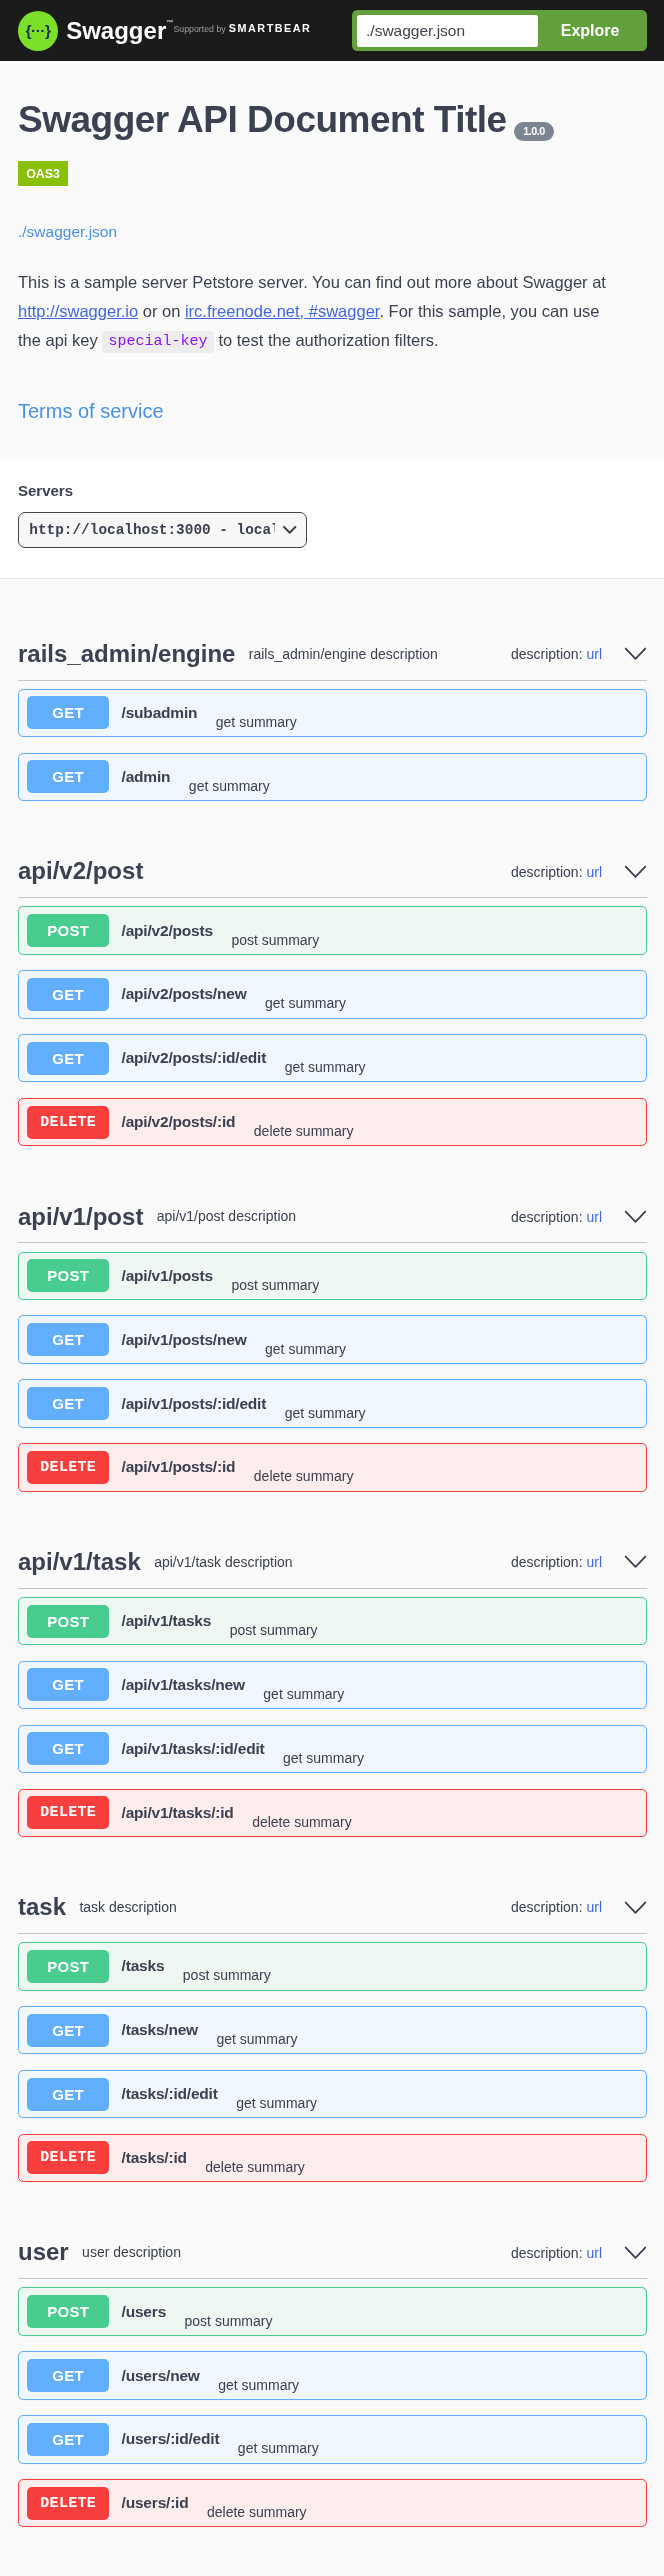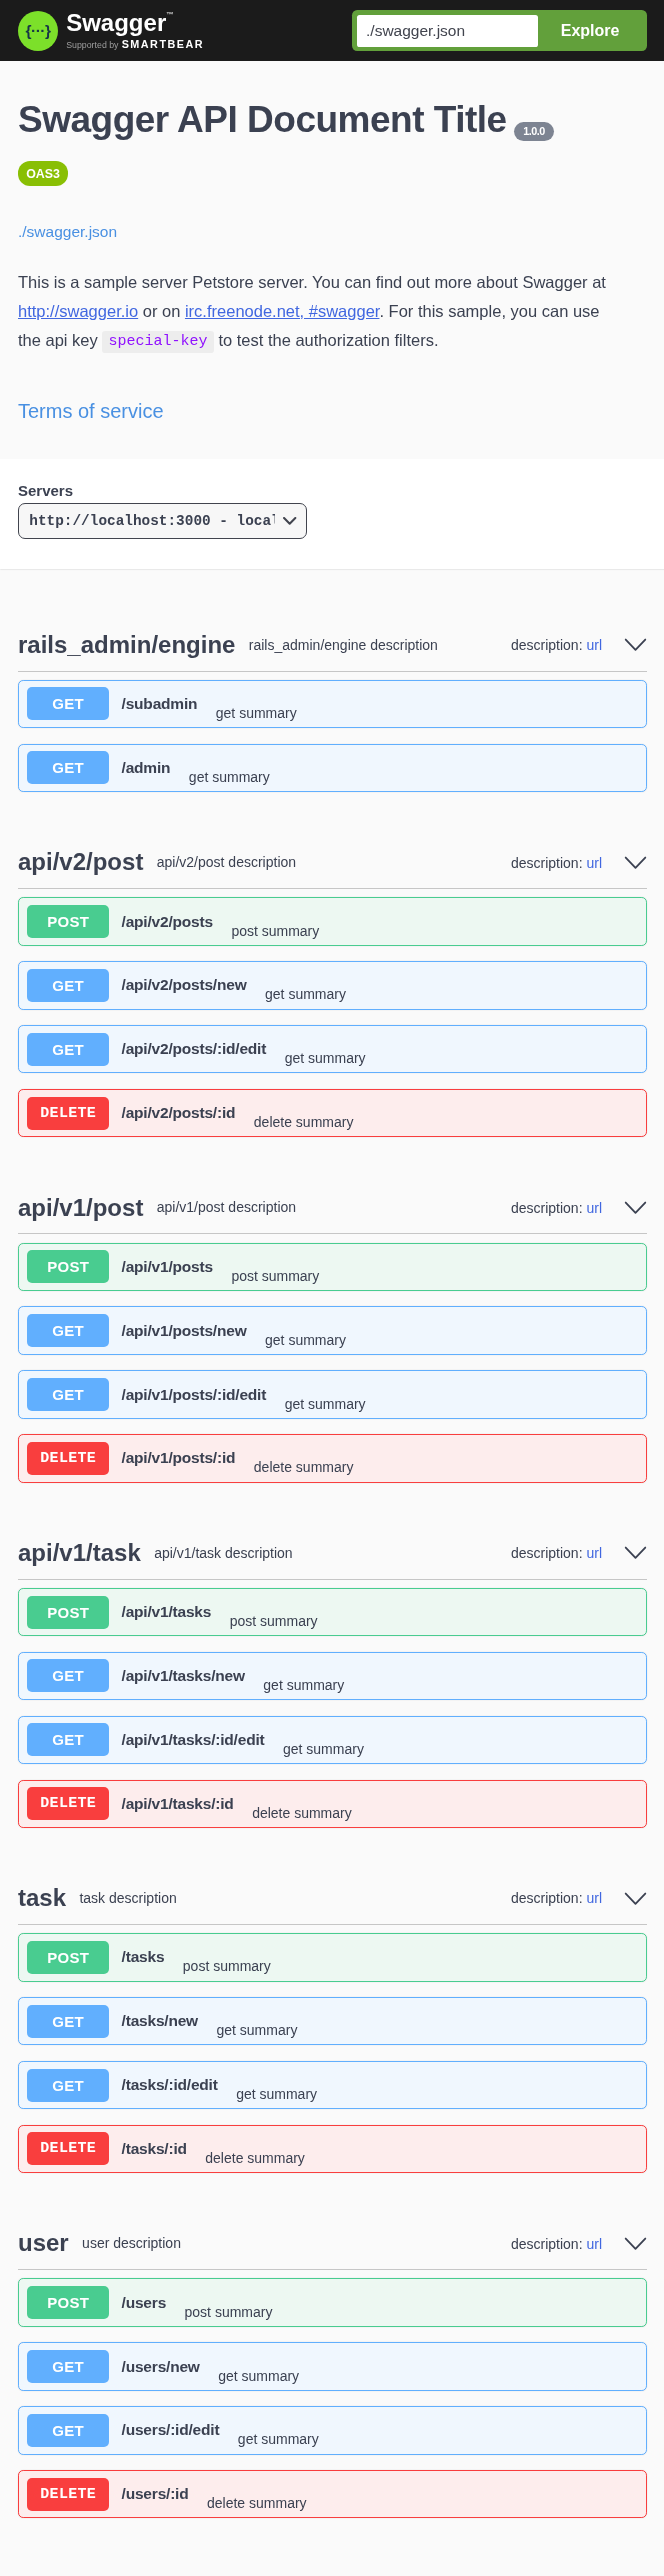--- a/index.html
+++ b/index.html
@@ -13,21 +13,21 @@
   .wrap { width: 629px; margin: 0 auto; }
 
   
   .topbar { background:#1b1b1b; height:61px; display:flex; align-items:center; padding:0 18px; }
   .logo { display:flex; align-items:center; gap:8.2px; text-decoration:none; }
   .logo-circle {
     width:40px; height:40px; border-radius:50%; background:#7ce02a;
     display:flex; align-items:center; justify-content:center;
     color:#173647; font-weight:bold; font-size:15.5px; letter-spacing:-0.5px;
   }
-  .logo-text-col { display:flex; flex-direction:column; }
+  .logo-text-col { display:flex; }
   .logo-title { color:#fff; font-size:24px; font-weight:600; line-height:1; }
   .logo-tm { font-size:7.2px; vertical-align:top; color:#cfcfcf; }
   .logo-sub { margin-top:3.1px; font-size:8.8px; color:#9f9f9f; }
   .logo-sub b { color:#fff; font-size:10.8px; letter-spacing:1.5px; margin-left:3.1px; font-weight:700; }
   .explore-group { margin-left:auto; background:#62a03b; border-radius:5.2px; padding:4.6px; display:flex; align-items:center; }
   .explore-input {
     width:181px; height:32px; border:none; border-radius:2.6px; background:#fff;
     font-size:15.5px; color:#41444e; padding:0 9.3px; outline:none;
     font-family:"Liberation Sans", sans-serif;
   }
@@ -38,37 +38,37 @@
 
   
   .info { padding-top:40px; }
   .title-row { display:flex; align-items:flex-start; }
   .page-title { font-size:37px; font-weight:700; color:#3b4151; margin:0; line-height:1.05; letter-spacing:-0.5px; }
   .version-badge {
     display:inline-block; background:#7d8492; color:#fff; border-radius:20.6px;
     font-size:10.8px; font-weight:600; padding:4.1px 9.3px; margin-left:7.2px; transform:translateY(3.1px);
   }
   .oas-badge {
-    display:inline-block; background:#89bf04; color:#fff; border-radius:12px;
+    display:inline-block; background:#89bf04; color:#fff; border-radius:0;
     font-size:12.4px; font-weight:700; padding:5.2px 8.2px; margin-top:21.6px;
   }
   .spec-link { display:inline-block; margin-top:37px; font-size:15.5px; color:#4990e2; text-decoration:none; }
   .api-desc { margin-top:27px; font-size:16.5px; line-height:1.75; color:#3b4151; max-width:598px; }
   .api-desc a { color:#4167e0; text-decoration:underline; }
   .api-key-code {
     font-family:"Liberation Mono", monospace; color:#9012fe; background:#ededed;
     border-radius:3.1px; padding:2.1px 6.2px; font-size:15px;
   }
   .terms-link { display:inline-block; margin-top:28px; font-size:20px; color:#4990e2; text-decoration:none; }
   .license-label { margin-top:23px; font-size:17px; color:#3b4151; }
   .info-spacer { height:36px; }
 
   
   .scheme-container { background:#ffffff; box-shadow:0 0.5px 1.5px rgba(0,0,0,.18); padding:23px 0 30px 0; }
-  .servers-label { font-size:15px; font-weight:700; margin-bottom:4px; }
+  .servers-label { font-size:15px; font-weight:700; margin-bottom:13px; }
   .server-select-wrap { position:relative; width:289px; }
   .server-select {
     width:100%; height:36px; appearance:none; -webkit-appearance:none;
     border:1.5px solid #41444e; border-radius:7px; background:#f7f7f7;
     font-size:14.4px; font-weight:700; color:#3b4151; padding:0 31px 0 10.3px;
     font-family:Liberation Mono, monospace;
   }
   .select-chevron { position:absolute; right:10.3px; top:14px; pointer-events:none; }
 
   
@@ -169,21 +169,20 @@
       </div>
       <div class="opblock get">
         <span class="method-badge get">GET</span>
         <span class="op-path">/admin</span>
         <span class="op-summary">get summary</span>
       </div>
     </section>
     <section class="tag-section">
       <div class="tag-header">
         <h3 class="tag-title">api/v2/post</h3>
-        <div class="tag-desc">api/v2/post description</div>
         <div class="tag-right">
           <span class="extdocs"><span>description:</span> <a href="#">url</a></span>
           <span>
             <svg class="chev-svg" width="23" height="13.4" viewBox="0 0 44 26">
               <polyline points="3,3 22,23 41,3" fill="none" stroke="#3b4151" stroke-width="3.5" stroke-linecap="round" stroke-linejoin="round"></polyline>
             </svg>
           </span>
         </div>
       </div>
       <hr class="tag-divider">

